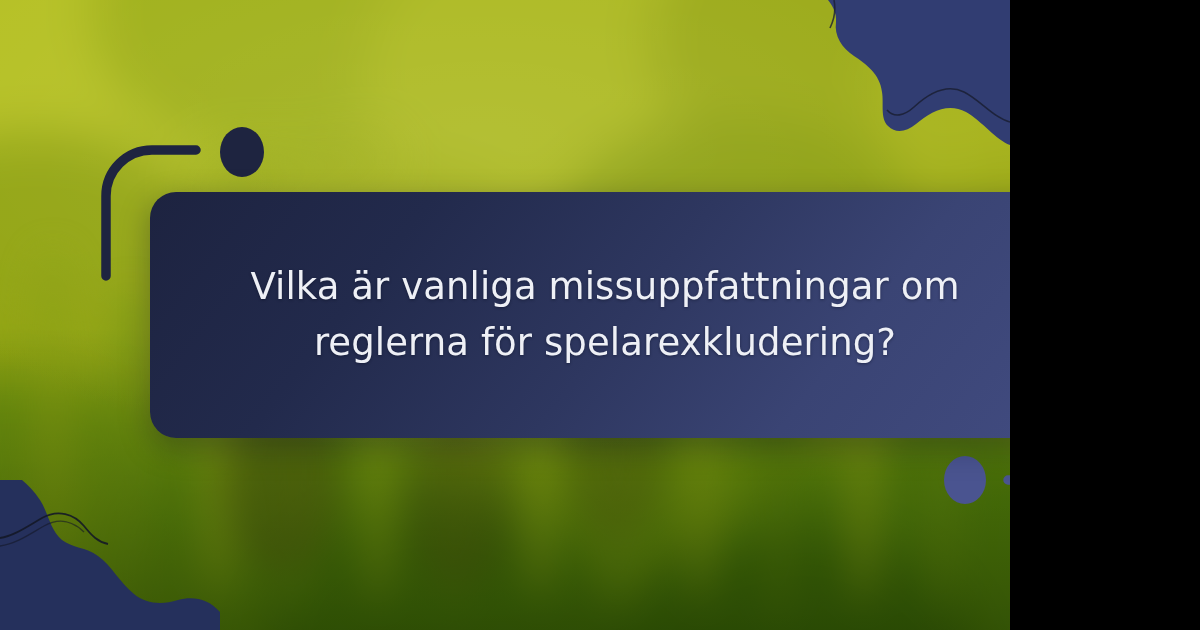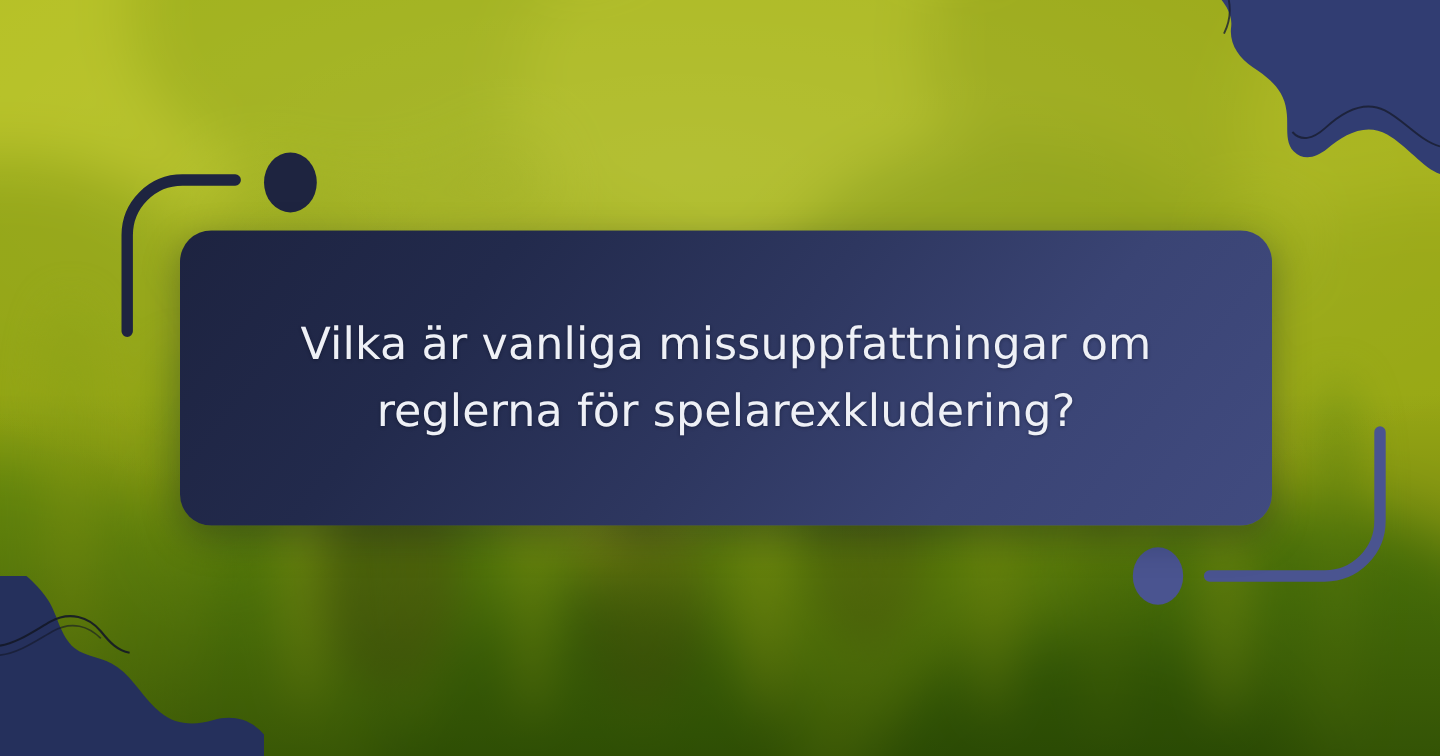--- a/index.html
+++ b/index.html
@@ -2,21 +2,21 @@
 <html><head>
 <meta charset="utf-8">
 <style>
   html, body {
     margin: 0;
     padding: 0;
     background: #000;
   }
   #stage {
     position: relative;
-    width: 1200px;
+    width: 1010px;
     height: 630px;
     overflow: hidden;
     font-family: "DejaVu Sans", "Liberation Sans", sans-serif;
   }
 
   
   .bg-base {
     position: absolute;
     inset: 0;
     background: linear-gradient(175deg,

